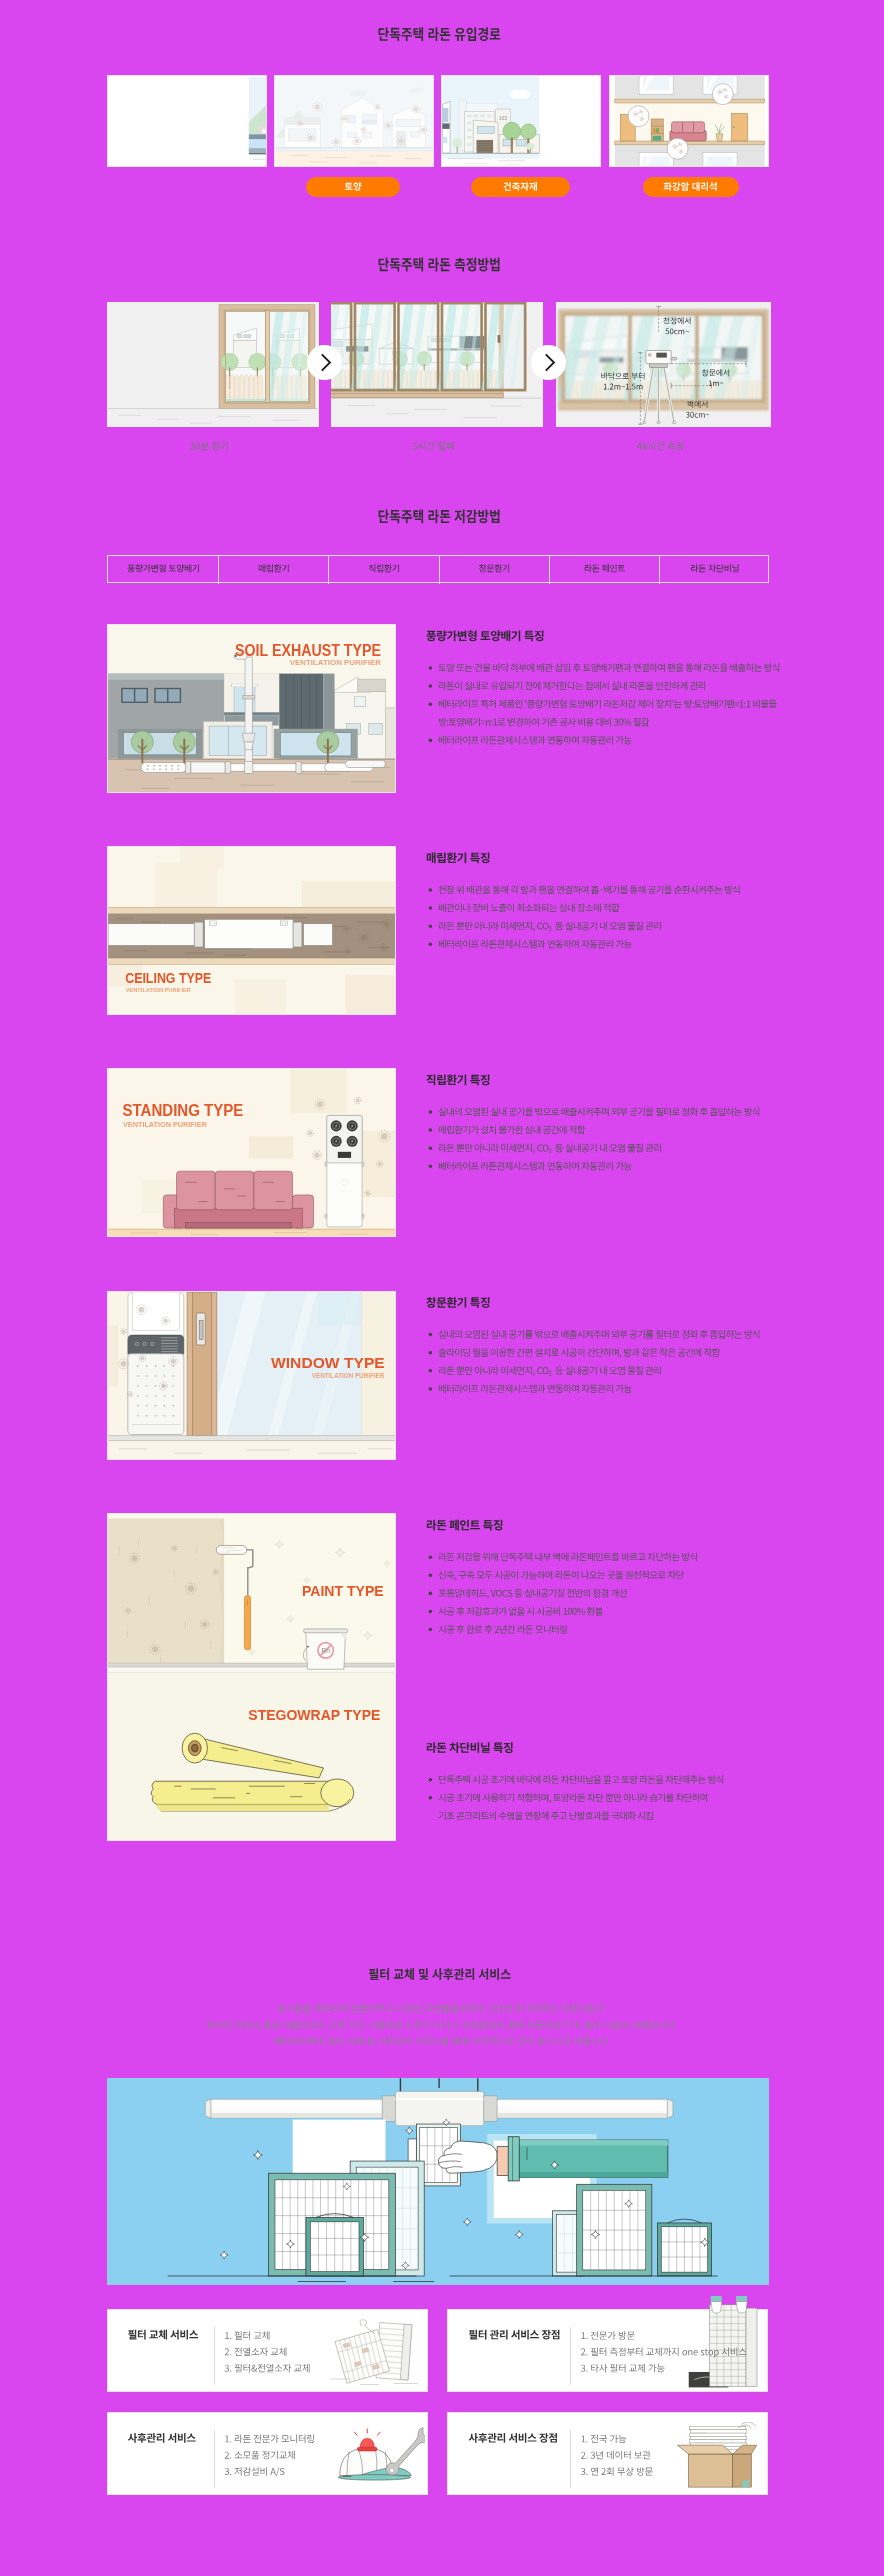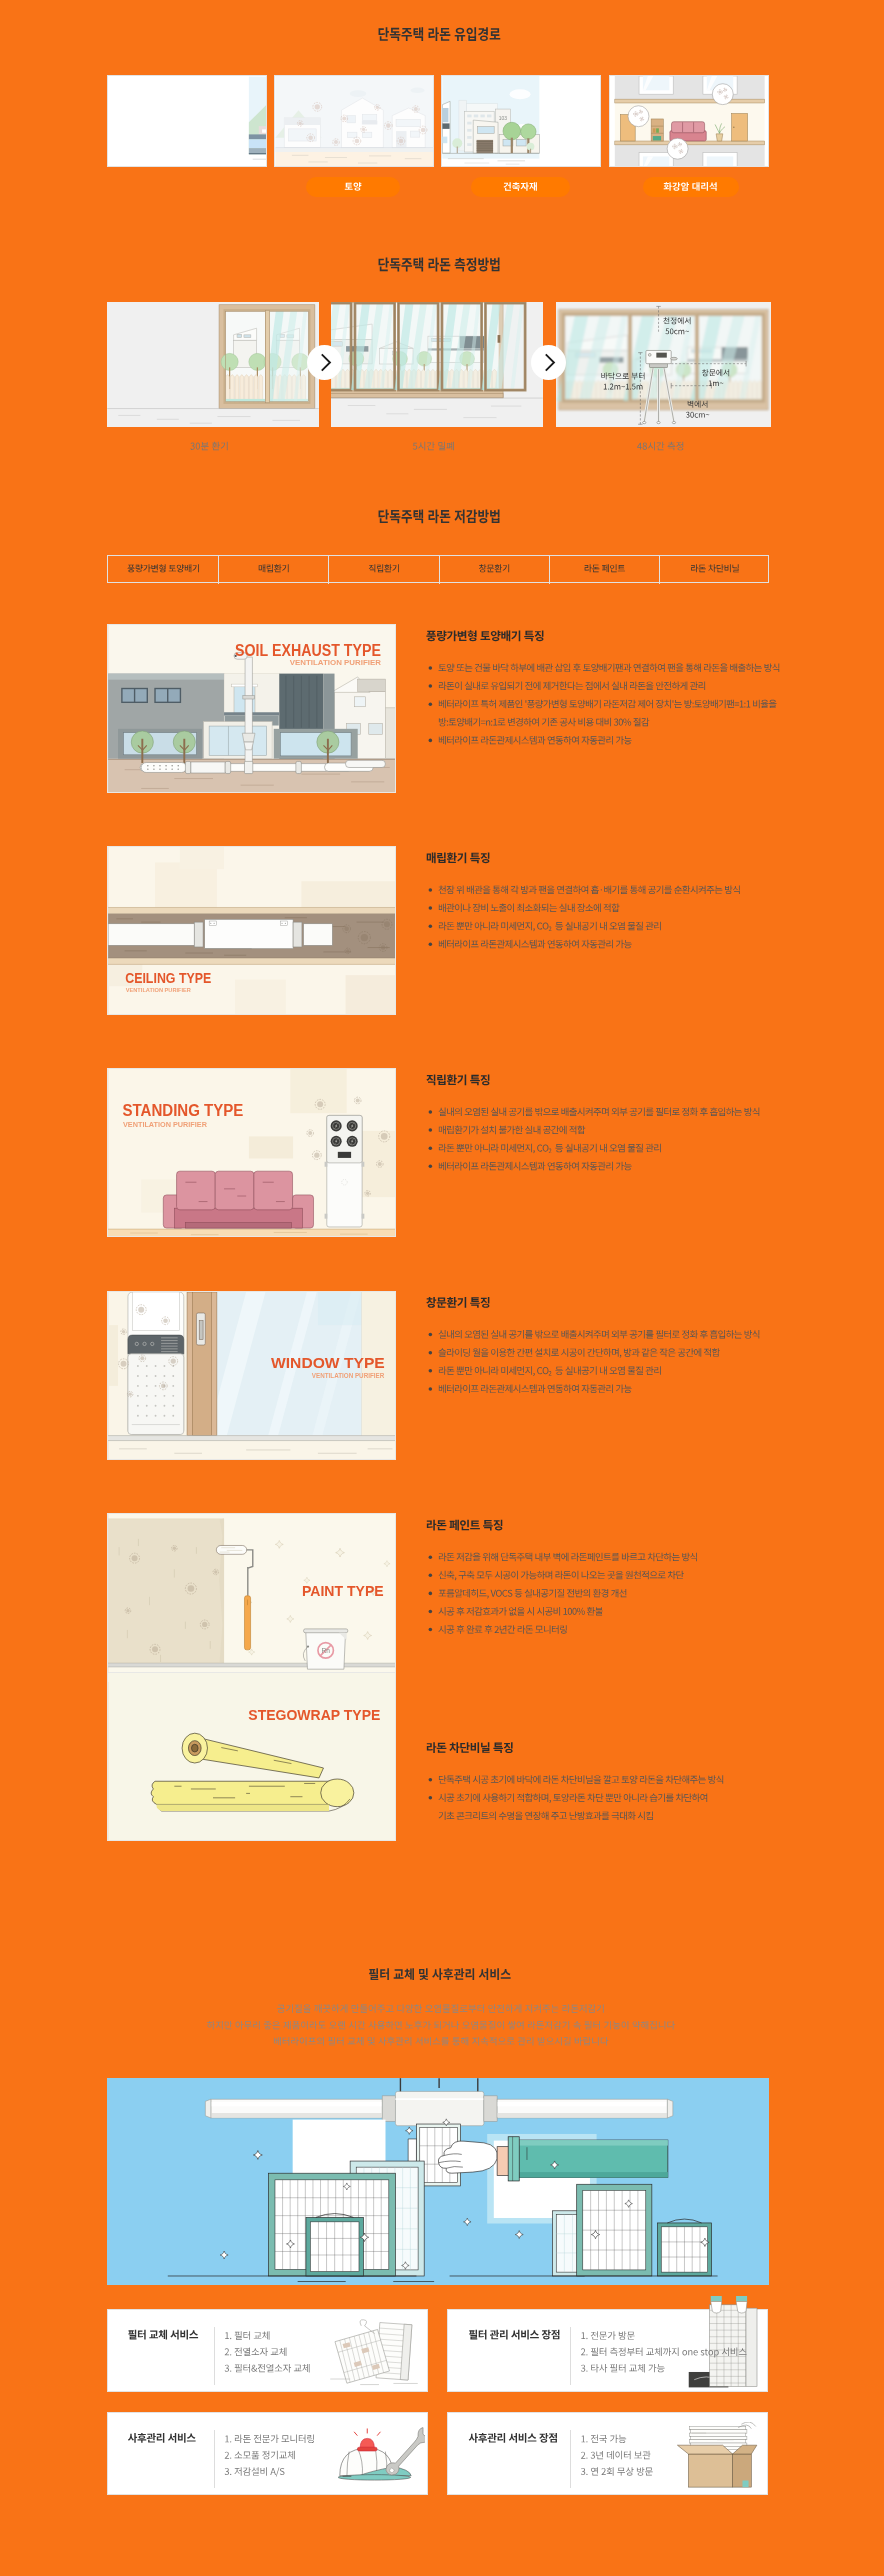--- a/index.html
+++ b/index.html
@@ -1,16 +1,16 @@
 <!DOCTYPE html>
 <html style="font-size:8.8px"><head><meta charset="utf-8"><title>radon</title><style>
 *{margin:0;padding:0;box-sizing:border-box}
 html,body{background:#fff}
 body{width:885px;font-family:"Liberation Sans",sans-serif}
-.page{position:relative;width:885px;height:2576px;overflow:hidden;background:#f97316}
+.page{position:relative;width:885px;height:2576px;overflow:hidden;background:#d946ef}
 .abs{position:absolute}
 .thumb{position:absolute;width:160px;height:92px;border:0.6px solid #e4e4e4;background:#fff;overflow:hidden}
 .btn{position:absolute;height:20.4px;border-radius:10.5px;background:#ff7a00}
 .panel{position:absolute;height:125px;background:#f0f0f0;overflow:hidden}
 .circ{position:absolute;width:35px;height:35px;border-radius:50%;background:#fff}
 .tabbar{position:absolute;left:107px;top:555px;width:662px;height:28px;border:0.6px solid #e1e1e1}
 .tab{position:absolute;top:0;height:28px;border-left:0.6px solid #e1e1e1}
 .illo{position:absolute;left:107px;width:289px;height:169px;border:0.6px solid #e8e8e6;overflow:hidden}
 .bbox{position:absolute;width:321px;height:83px;border:0.6px solid #e3e3e3;background:#fff}
 .vdiv{position:absolute;width:0.6px;background:#ddd}

